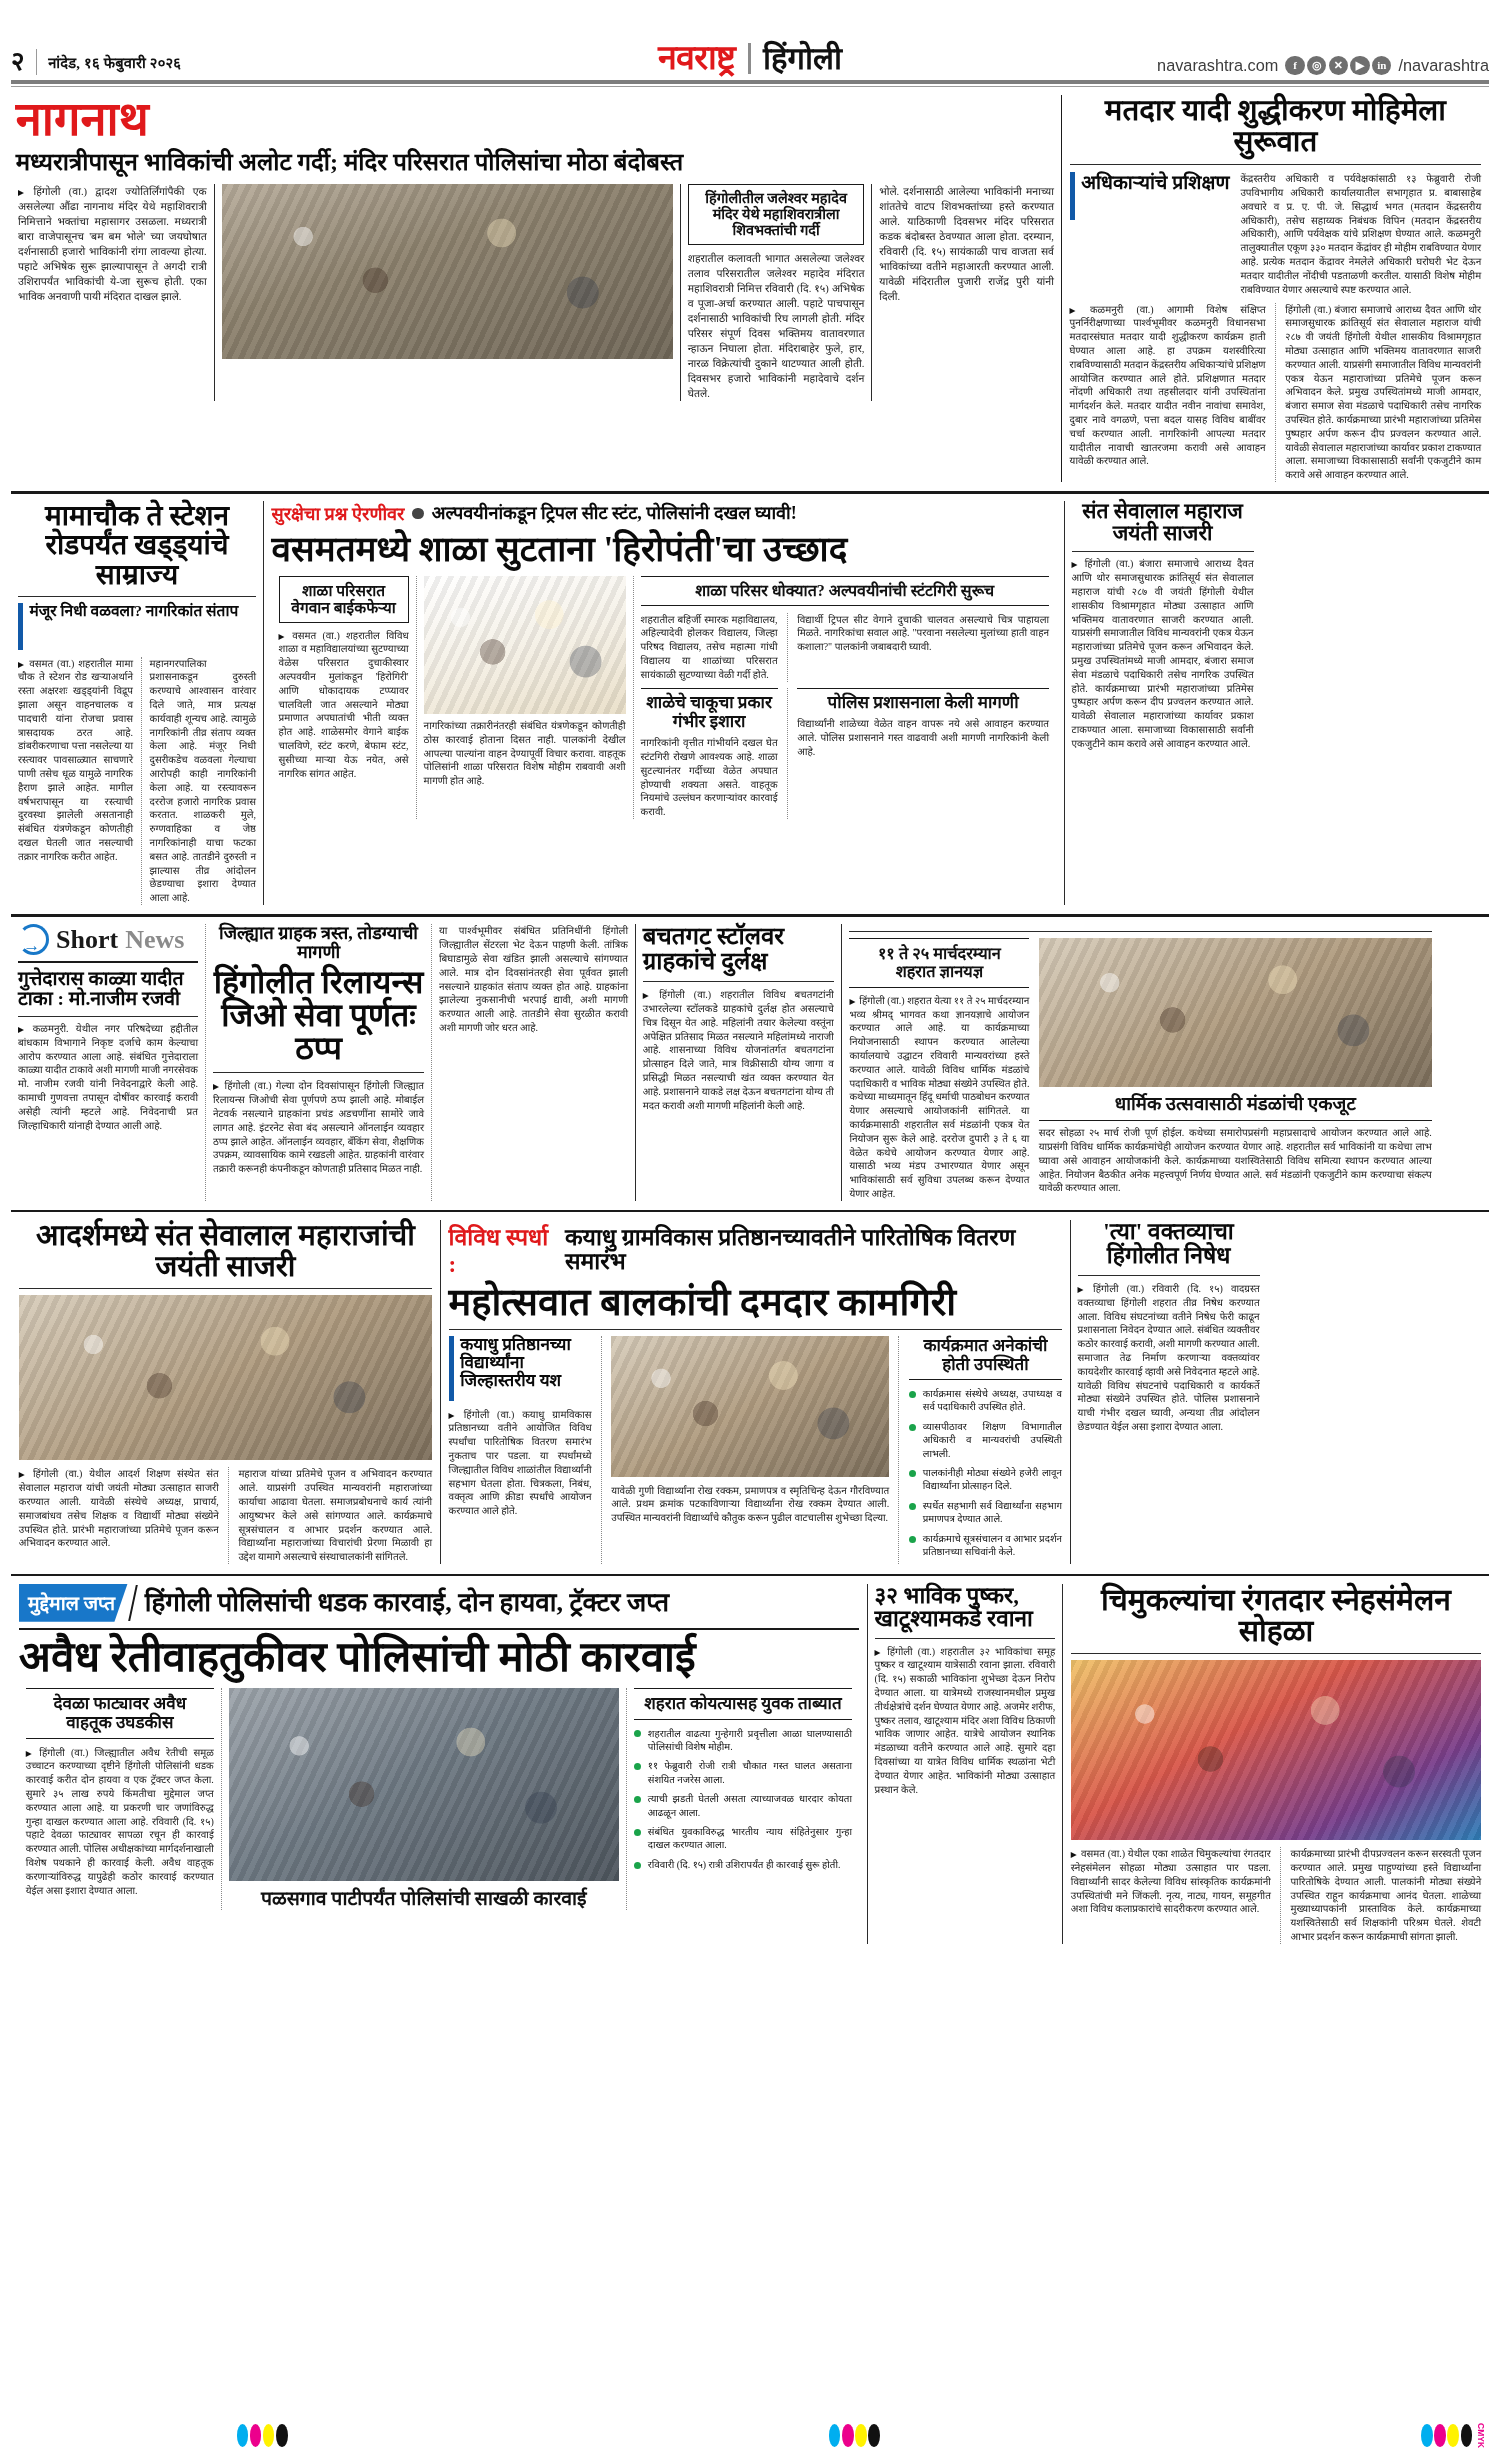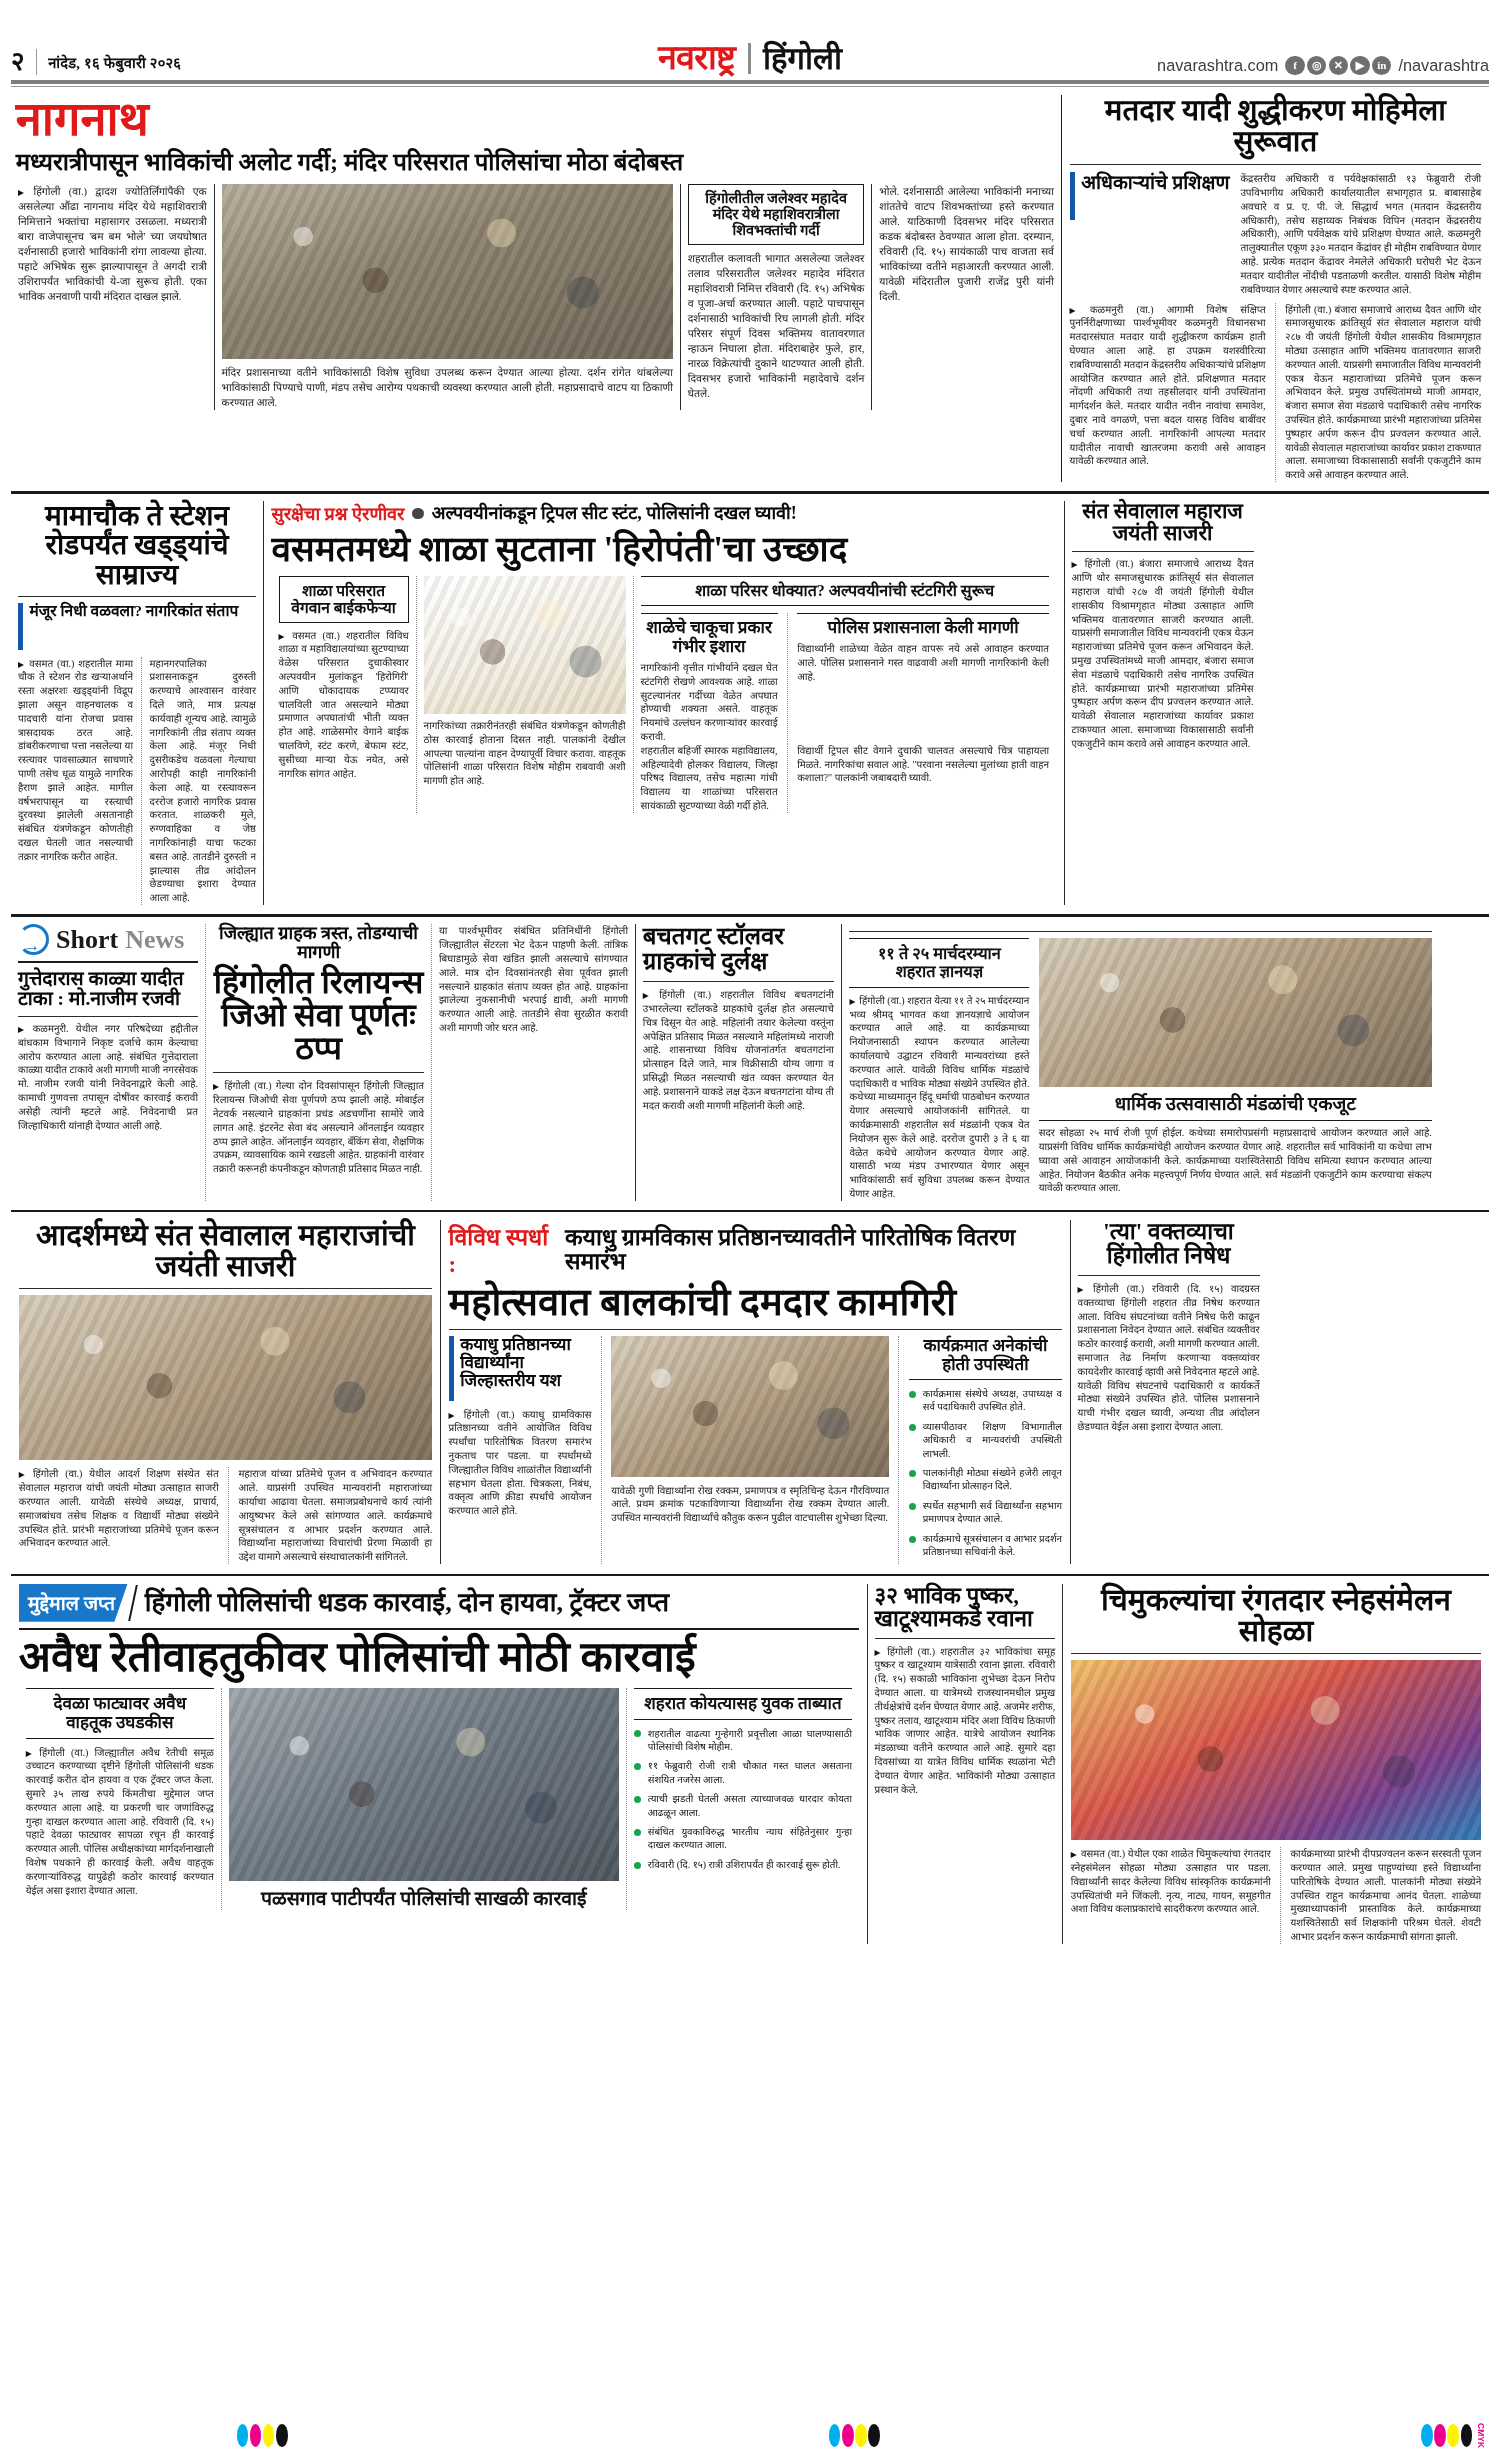--- a/index.html
+++ b/index.html
@@ -128,21 +128,20 @@
 
       <div class="colwrap" style="margin-top:9.3px;">
         <div class="col" style="width:203px;">
           <div class="body-txt">
             <span class="arrow"></span><span>हिंगोली (वा.) द्वादश ज्योतिर्लिंगांपैकी एक असलेल्या औंढा नागनाथ मंदिर येथे महाशिवरात्री निमित्ताने भक्तांचा महासागर उसळला. मध्यरात्री बारा वाजेपासूनच 'बम बम भोले' च्या जयघोषात दर्शनासाठी हजारो भाविकांनी रांगा लावल्या होत्या. पहाटे अभिषेक सुरू झाल्यापासून ते अगदी रात्री उशिरापर्यंत भाविकांची ये-जा सुरूच होती. एका भाविक अनवाणी पायी मंदिरात दाखल झाले.</span>
           </div>
         </div>
         <div class="vr"></div>
         <div class="col" style="width:466px;">
           <div class="photo crowd" style="width:100%; height:175px;"></div>
-          <div class="body-txt" style="margin-top:6.2px;">मंदिर प्रशासनाच्या वतीने भाविकांसाठी विशेष सुविधा उपलब्ध करून देण्यात आल्या होत्या. दर्शन रांगेत थांबलेल्या भाविकांसाठी पिण्याचे पाणी, मंडप तसेच आरोग्य पथकाची व्यवस्था करण्यात आली होती. महाप्रसादाचे वाटप या ठिकाणी करण्यात आले.</div>
         </div>
         <div class="vr"></div>
         <div class="col" style="width:191px;">
           <div class="boxhead" style="font-size:14.4px; margin-bottom:6.2px;">हिंगोलीतील जलेश्वर महादेव मंदिर येथे महाशिवरात्रीला शिवभक्तांची गर्दी</div>
           <div class="body-txt">शहरातील कलावती भागात असलेल्या जलेश्वर तलाव परिसरातील जलेश्वर महादेव मंदिरात महाशिवरात्री निमित्त रविवारी (दि. १५) अभिषेक व पूजा-अर्चा करण्यात आली. पहाटे पाचपासून दर्शनासाठी भाविकांची रिघ लागली होती. मंदिर परिसर संपूर्ण दिवस भक्तिमय वातावरणात न्हाऊन निघाला होता. मंदिराबाहेर फुले, हार, नारळ विक्रेत्यांची दुकाने थाटण्यात आली होती. दिवसभर हजारो भाविकांनी महादेवाचे दर्शन घेतले.</div>
         </div>
         <div class="vr"></div>
         <div class="col" style="width:189px;">
           <div class="body-txt">भोले. दर्शनासाठी आलेल्या भाविकांनी मनाच्या शांततेचे वाटप शिवभक्तांच्या हस्ते करण्यात आले. याठिकाणी दिवसभर मंदिर परिसरात कडक बंदोबस्त ठेवण्यात आला होता. दरम्यान, रविवारी (दि. १५) सायंकाळी पाच वाजता सर्व भाविकांच्या वतीने महाआरती करण्यात आली. यावेळी मंदिरातील पुजारी राजेंद्र पुरी यांनी दिली.</div>
         </div>
@@ -209,36 +208,36 @@
           </div>
         </div>
         <div class="vr-dot"></div>
         <div class="col" style="width:216px;">
           <div class="photo illus" style="width:100%; height:138px;"></div>
           <div class="body-txt sm" style="margin-top:5.4px;">नागरिकांच्या तक्रारीनंतरही संबंधित यंत्रणेकडून कोणतीही ठोस कारवाई होताना दिसत नाही. पालकांनी देखील आपल्या पाल्यांना वाहन देण्यापूर्वी विचार करावा. वाहतूक पोलिसांनी शाळा परिसरात विशेष मोहीम राबवावी अशी मागणी होत आहे.</div>
         </div>
         <div class="vr-dot"></div>
         <div class="col" style="flex:1;">
           <div class="boxhead" style="font-size:16px; border:none; border-bottom:1.6px solid #1a1a1a; border-top:1.6px solid #1a1a1a; margin-bottom:6.2px;">शाळा परिसर धोक्यात? अल्पवयीनांची स्टंटगिरी सुरूच</div>
+          <div style="display:flex; gap:9.3px;">
+            <div class="body-txt sm" style="width:137px;">शहरातील बहिर्जी स्मारक महाविद्यालय, अहिल्यादेवी होलकर विद्यालय, जिल्हा परिषद विद्यालय, तसेच महात्मा गांधी विद्यालय या शाळांच्या परिसरात सायंकाळी सुटण्याच्या वेळी गर्दी होते.</div>
+            <div class="vr-dot"></div>
+            <div class="body-txt sm" style="flex:1;">विद्यार्थी ट्रिपल सीट वेगाने दुचाकी चालवत असल्याचे चित्र पाहायला मिळते. नागरिकांचा सवाल आहे. "परवाना नसलेल्या मुलांच्या हाती वाहन कशाला?" पालकांनी जबाबदारी घ्यावी.</div>
+          </div>
           <div style="display:flex; gap:9.3px; margin-top:6.2px;">
             <div style="width:137px;">
               <div class="subhead" style="font-size:17px; border-top:1.6px solid #1a1a1a; padding-top:4.7px; margin-bottom:4.7px;">शाळेचे चाकूचा प्रकार गंभीर इशारा</div>
               <div class="body-txt sm">नागरिकांनी वृत्तीत गांभीर्याने दखल घेत स्टंटगिरी रोखणे आवश्यक आहे. शाळा सुटल्यानंतर गर्दीच्या वेळेत अपघात होण्याची शक्यता असते. वाहतूक नियमांचे उल्लंघन करणाऱ्यांवर कारवाई करावी.</div>
             </div>
             <div class="vr-dot"></div>
             <div style="flex:1;">
               <div class="subhead" style="font-size:17px; border-top:1.6px solid #1a1a1a; padding-top:4.7px; margin-bottom:4.7px;">पोलिस प्रशासनाला केली मागणी</div>
               <div class="body-txt sm">विद्यार्थ्यांनी शाळेच्या वेळेत वाहन वापरू नये असे आवाहन करण्यात आले. पोलिस प्रशासनाने गस्त वाढवावी अशी मागणी नागरिकांनी केली आहे.</div>
             </div>
           </div>
-          <div style="display:flex; gap:9.3px;">
-            <div class="body-txt sm" style="width:137px;">शहरातील बहिर्जी स्मारक महाविद्यालय, अहिल्यादेवी होलकर विद्यालय, जिल्हा परिषद विद्यालय, तसेच महात्मा गांधी विद्यालय या शाळांच्या परिसरात सायंकाळी सुटण्याच्या वेळी गर्दी होते.</div>
-            <div class="vr-dot"></div>
-            <div class="body-txt sm" style="flex:1;">विद्यार्थी ट्रिपल सीट वेगाने दुचाकी चालवत असल्याचे चित्र पाहायला मिळते. नागरिकांचा सवाल आहे. "परवाना नसलेल्या मुलांच्या हाती वाहन कशाला?" पालकांनी जबाबदारी घ्यावी.</div>
-          </div>
         </div>
       </div>
     </div>
 
     <div class="vr"></div>
 
     <div style="width:196px; padding:0 7px;">
       <div class="hl" style="font-size:21px; text-align:center;">संत सेवालाल महाराज जयंती साजरी</div>
       <div class="hr-thin" style="margin:6.2px 0 5.4px;"></div>
       <div class="body-txt sm">

